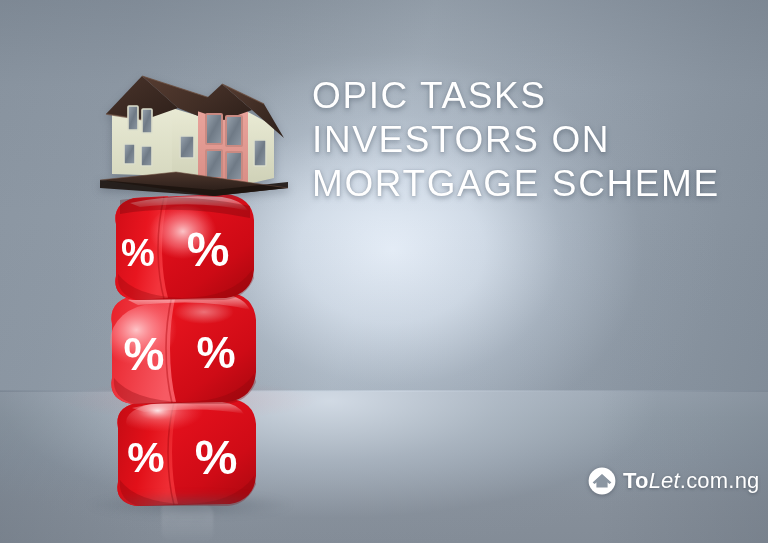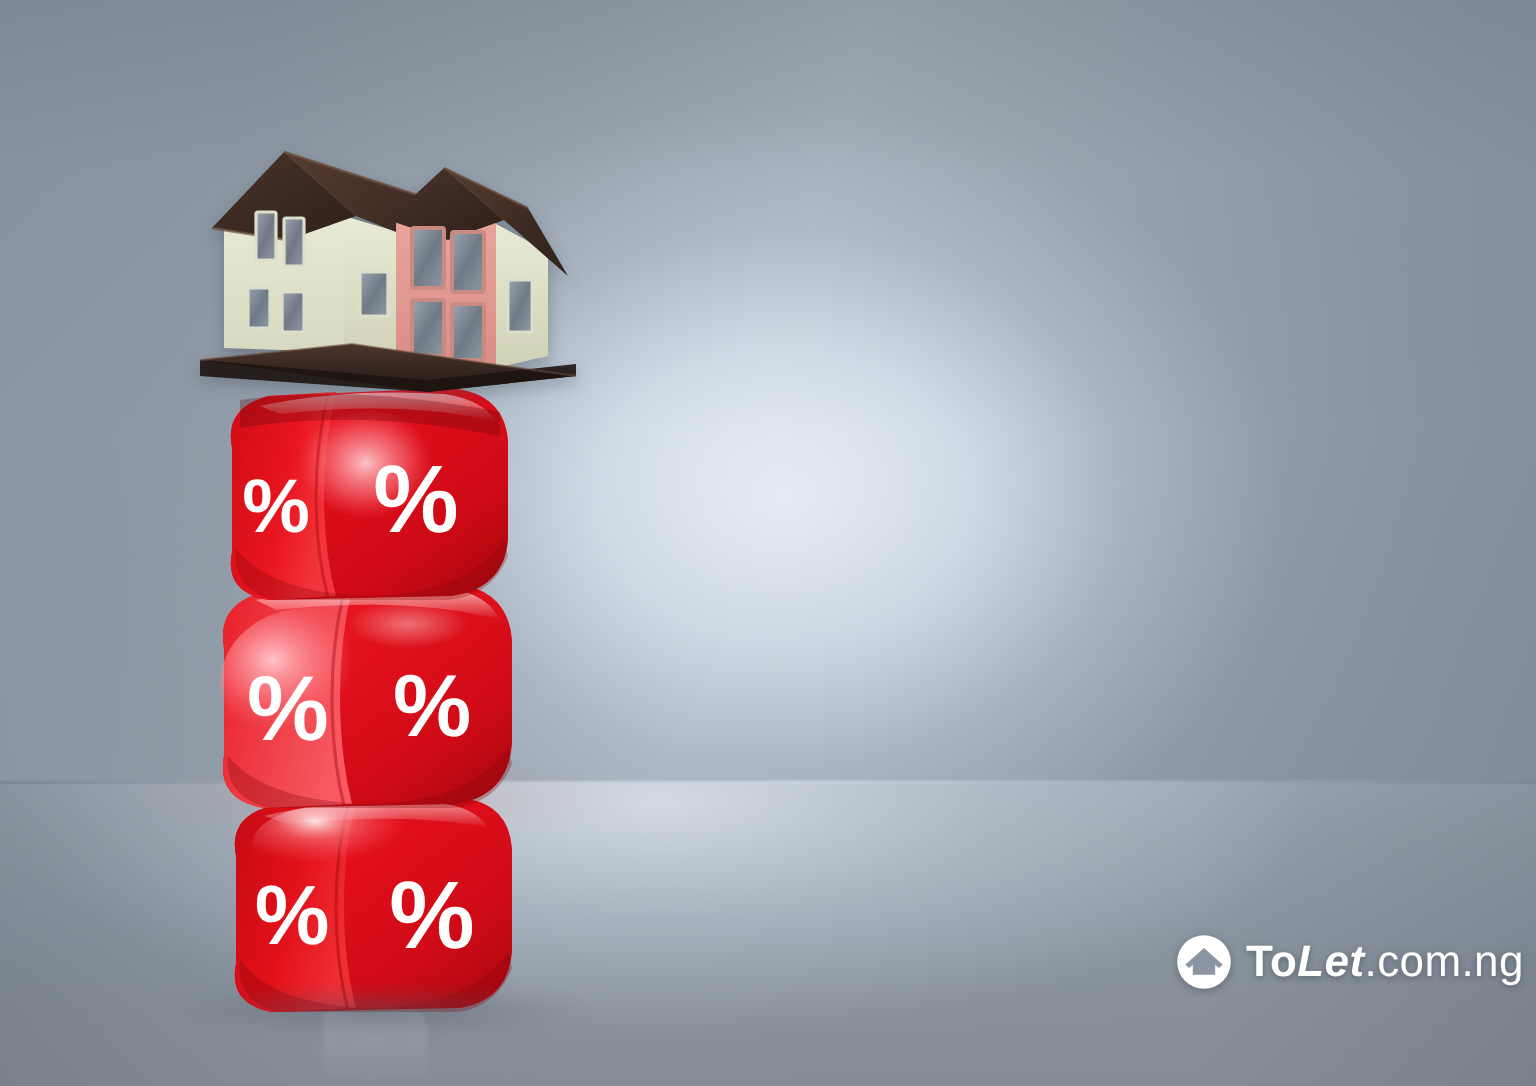--- a/index.html
+++ b/index.html
@@ -129,21 +129,21 @@
   .logo-mark{ width:28px; height:28px; flex:0 0 28px; }
   .logo-mark svg{ display:block; width:28px; height:28px;
                   filter:drop-shadow(0 1px 2px rgba(50,58,70,0.45)); }
   .logo-text{
     color:#ffffff; font-size:22px; letter-spacing:0.2px;
     font-family:"Liberation Sans","DejaVu Sans",sans-serif;
     text-shadow:0 1px 3px rgba(50,58,70,0.5);
     white-space:nowrap;
   }
   .logo-text .t-to{ font-weight:700; }
-  .logo-text .t-let{ font-weight:700; font-style:italic; }
+  .logo-text .t-let{ font-weight:400; font-style:italic; }
   .logo-text .t-tld{ font-weight:400;text-align:center; }
 </style>
 </head>
 <body>
 
 <div id="stage">
 
   <div class="wall"></div>
   <div class="wall-shade"></div>
   <div class="floor"></div>
@@ -350,20 +350,25 @@
 
         <path d="M2 116 L78 108 L190 124 L116 132 Z" fill="url(#baseG)"></path>
         <path d="M2 116 L2 124 L116 132 L116 132 L190 124 L190 118 L116 126 Z" fill="#1d1410" opacity="0.9"></path>
         <path d="M2 116 L78 108 L190 124" stroke="#6b4f40" stroke-width="1" fill="none" opacity="0.55"></path>
       </svg>
     </div>
 
     <div class="contact-shadow"></div>
   </div>
 
+  <div class="headline">
+    <span class="ln">OPIC TASKS</span>
+    <span class="ln">INVESTORS ON</span>
+    <span class="ln">MORTGAGE SCHEME</span>
+  </div>
 
   <div class="logo">
     <span class="logo-mark">
       <svg viewBox="0 0 28 28" xmlns="http://www.w3.org/2000/svg">
         <circle cx="14" cy="14" r="13.4" fill="#ffffff"></circle>
         <path d="M5.4 15.2 L14 7.6 L22.6 15.2 L22.6 15.2 L19.6 15.2 L19.6 20.4 L8.4 20.4 L8.4 15.2 Z" fill="#8b96a2"></path>
         <path d="M4.6 15.4 L14 7.0 L23.4 15.4 L21.4 17.0 L14 10.4 L6.6 17.0 Z" fill="#8b96a2"></path>
       </svg>
     </span>
     <span class="logo-text">

